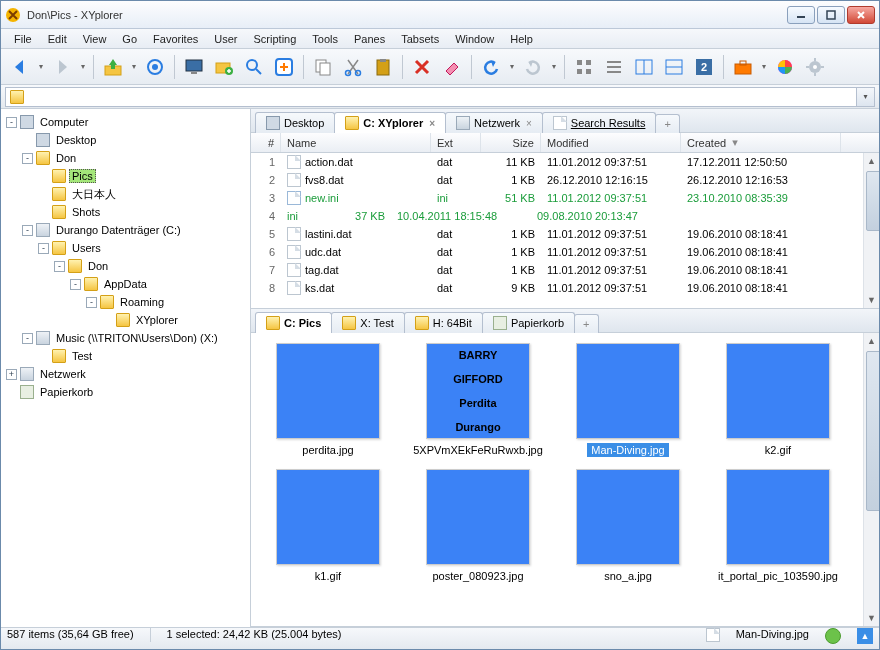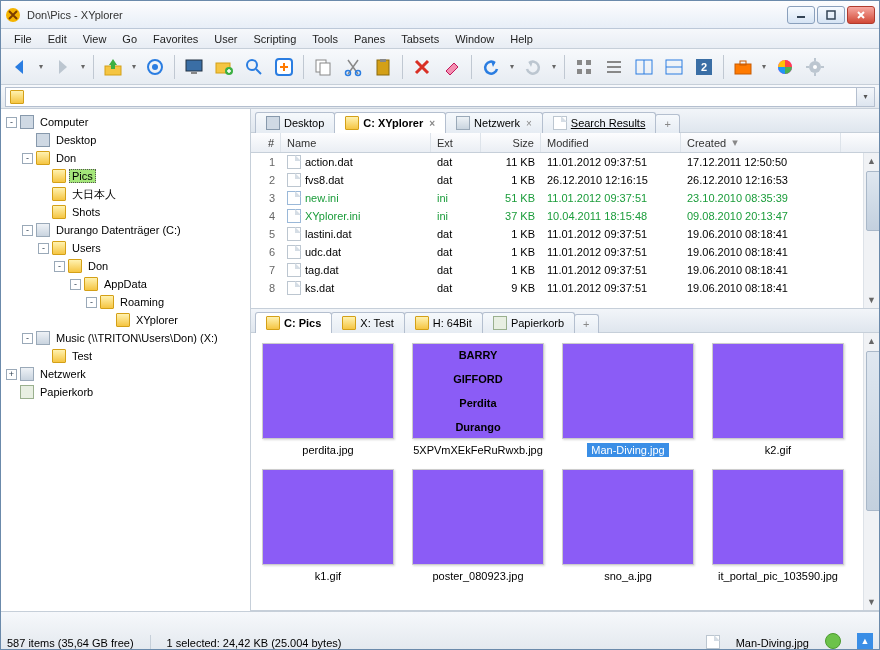--- a/index.html
+++ b/index.html
@@ -74,26 +74,26 @@
 .tnode { display:flex; align-items:center; height:18px; gap:3px; white-space:nowrap; }
 .twister { width:11px; height:11px; border:1px solid #9aa9b8; background:#fff; display:flex; align-items:center; justify-content:center; font-size:9px; color:#345; line-height:1; }
 .twister.empty { border:none; background:none; }
 .tlabel { padding:1px 3px;text-align:center; }
 .tlabel.sel { background:#a4e67a; border:1px dotted #555; padding:0 2px; }
 .indent { display:inline-block; }
 
 
 .thumbs { flex:1; overflow:auto; padding:10px 12px; display:flex; flex-wrap:wrap; gap:12px 20px; align-content:flex-start; position:relative; }
 .thumb { width:130px; display:flex; flex-direction:column; align-items:center; gap:4px; }
-.thumb .img { width:132px; height:96px; border:1px solid #ccc; box-shadow:1px 1px 2px rgba(0,0,0,.15); background:#8b5cf6; display:flex; align-items:center; justify-content:center; overflow:hidden;gap:12px; }
+.thumb .img { width:104px; height:96px; border:1px solid #ccc; box-shadow:1px 1px 2px rgba(0,0,0,.15); background:#3b82f6; display:flex; align-items:center; justify-content:center; overflow:hidden;gap:12px; }
 .thumb .cap { padding:1px 4px; text-align:center; max-width:140px; overflow:hidden; text-overflow:ellipsis; }
 .thumb .cap.sel { background:#3a8ee6; color:#fff; }
 
 
-.status { height:38px; background:linear-gradient(#f6f8fb,#e4e9ef); border-top:1px solid #c6cfd9; display:flex; align-items:flex-end; padding:0 6px; gap:16px; }
+.status { height:22px; background:linear-gradient(#f6f8fb,#e4e9ef); border-top:1px solid #c6cfd9; display:flex; align-items:flex-start; padding:0 6px; gap:16px; }
 .status .cell { white-space:nowrap; }
 .status .spacer { flex:1; }
 .status .sicon { width:16px; height:16px; border-radius:50%; background:#6cc24a; border:1px solid #4c9b2f; }
 .status .up { width:16px; height:16px; background:#3a8ee6; display:flex; align-items:center; justify-content:center; color:#fff; font-size:9px; }
 
 
 .ficon { width:14px; height:14px; display:inline-block; }
 .ficon.folder { background:linear-gradient(#fff2b0,#f5c542); border:1px solid #d4a017; border-radius:1px; }
 .ficon.drive { background:linear-gradient(#eef2f6,#c9d4df); border:1px solid #9aa9b8; }
 .ficon.monitor { background:#cfd9e4; border:1px solid #8799ac; }
@@ -495,24 +495,20 @@
               <span class="ficon file ini"></span>
               <span>new.ini</span>
             </div>
             <div class="cell ext">ini</div>
             <div class="cell size">51 KB</div>
             <div class="cell mod">11.01.2012 09:37:51</div>
             <div class="cell cre">23.10.2010 08:35:39</div>
           </div>
           <div class="row ini">
             <div class="cell num">4</div>
-            <div class="cell name">
-              <span class="ficon file ini"></span>
-              <span>XYplorer.ini</span>
-            </div>
             <div class="cell ext">ini</div>
             <div class="cell size">37 KB</div>
             <div class="cell mod">10.04.2011 18:15:48</div>
             <div class="cell cre">09.08.2010 20:13:47</div>
           </div>
           <div class="row">
             <div class="cell num">5</div>
             <div class="cell name">
               <span class="ficon file "></span>
               <span>lastini.dat</span>

